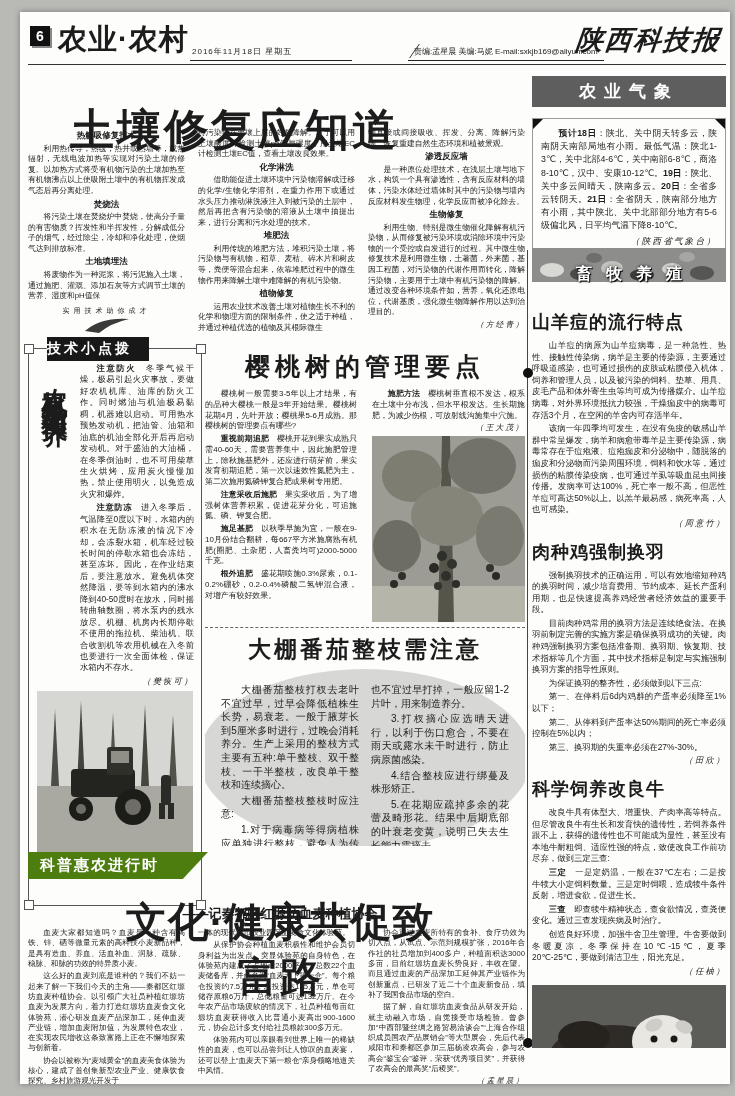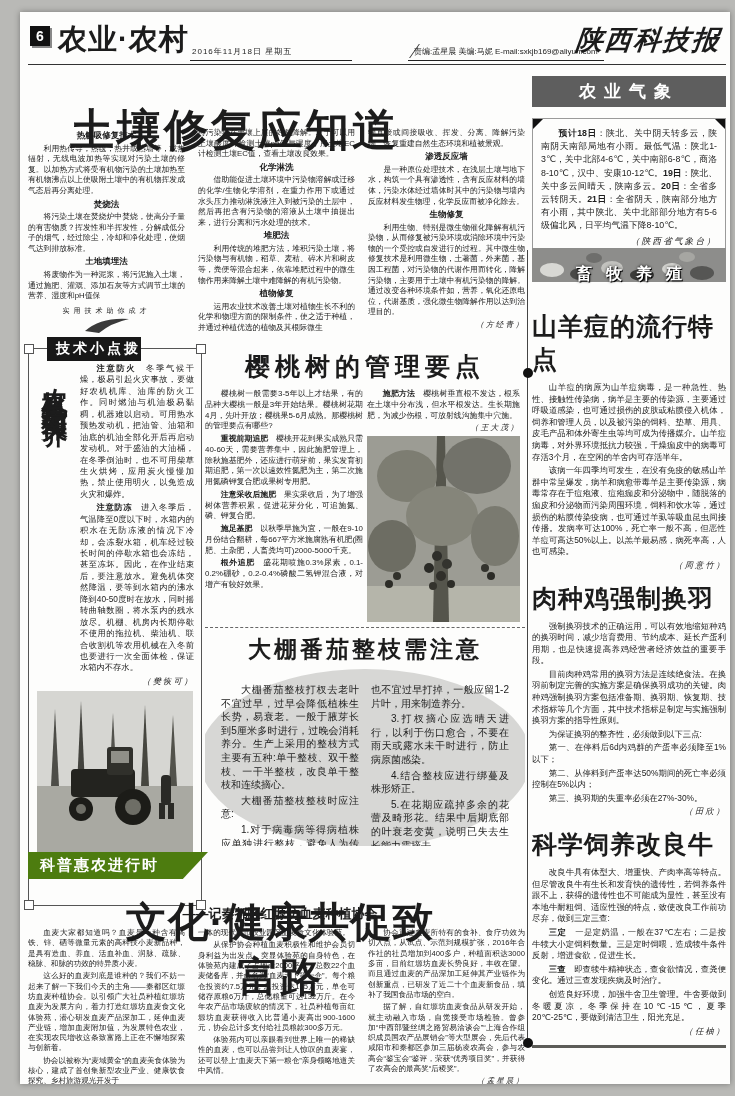--- a/index.html
+++ b/index.html
@@ -37,35 +37,35 @@
   .weather .body:before{left:0;border-width:10px 10px 0 0;border-color:#111 transparent transparent transparent;}
   .weather .body:after{right:0;border-width:0 10px 10px 0;border-color:transparent #111 transparent transparent;}
   
   .vline{position:absolute;left:527px;top:250px;width:1px;height:796px;background:#444;}
   .vdot{position:absolute;left:522.5px;width:10px;height:10px;border-radius:50%;background:#111;}
   
   .rightcol{position:absolute;left:532px;top:248px;width:194px;height:800px;overflow:hidden;}
   .banner{position:relative;height:52px;overflow:hidden;}
   .banner .overlay{position:absolute;inset:0;display:flex;align-items:center;justify-content:center;
       color:#fff;font-size:16px;font-weight:900;letter-spacing:14px;text-shadow:0 0 3px #000,1px 1px 0 #000;padding-left:14px;}
-  .rc-title{font-size:25px;font-weight:900;letter-spacing:1px;margin:10px 0 6px 0;}
+  .rc-title{font-size:18px;font-weight:900;letter-spacing:1px;margin:10px 0 6px 0;}
   .rc-text{font-size:8.4px;line-height:1.38;}
   .calf{margin-top:6px;}
   
   .tips{position:absolute;left:28px;top:348px;width:172px;height:556px;border:1px solid #555;}
   .tips .corner{position:absolute;width:8px;height:8px;border:1.5px solid #555;background:#fff;}
-  .tips .tab{position:absolute;left:18px;top:-12px;width:94px;background:#181818;color:#fff;text-align:right;
+  .tips .tab{position:absolute;left:18px;top:-12px;width:102px;background:#181818;color:#fff;text-align:left;
              font-size:14px;font-weight:900;letter-spacing:3px;padding:3px 0;}
   .tips .inner{position:absolute;inset:14px 7px 7px 7px;overflow:hidden;font-size:8.3px;line-height:1.38;}
   .vtitle{float:left;writing-mode:vertical-rl;font-size:26px;font-weight:900;letter-spacing:4px;
           height:318px;margin:4px 8px 4px 0;}
   
   .cherry{position:absolute;left:205px;top:350px;width:320px;height:272px;overflow:hidden;}
   .cherry h2{margin:0 0 6px 0;text-align:center;font-size:25px;font-weight:900;letter-spacing:5px;}
-  .cherry .cols{display:flex;gap:4px;font-size:7.9px;line-height:1.36;}
+  .cherry .cols{display:flex;gap:15px;font-size:7.9px;line-height:1.36;}
   .cherry .cl{width:158px;}
   .cherry .cr{width:153px;}
   .dashsep{position:absolute;left:205px;top:627px;width:320px;border-top:1.5px dashed #666;}
   
   .tomato{position:absolute;left:205px;top:634px;width:320px;height:212px;overflow:hidden;}
   .tomato h2{margin:0;text-align:center;font-size:23px;font-weight:900;letter-spacing:3px;}
   .tomato .ellipse{position:relative;margin-top:4px;height:178px;}
   .tomato .ellipse:before{content:"";position:absolute;left:-6px;top:0;width:332px;height:178px;background:#d7d7d5;border-radius:50%;}
   .tomato .txt{position:relative;padding:14px 16px 0 16px;column-count:2;column-gap:12px;font-size:10px;line-height:1.36;}
   

